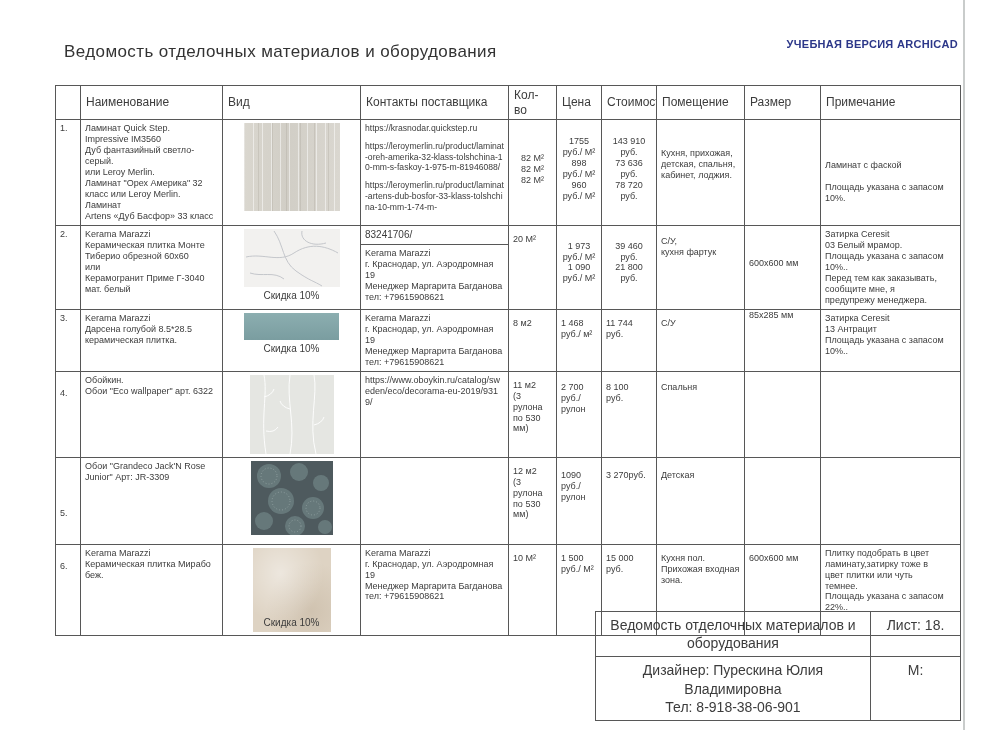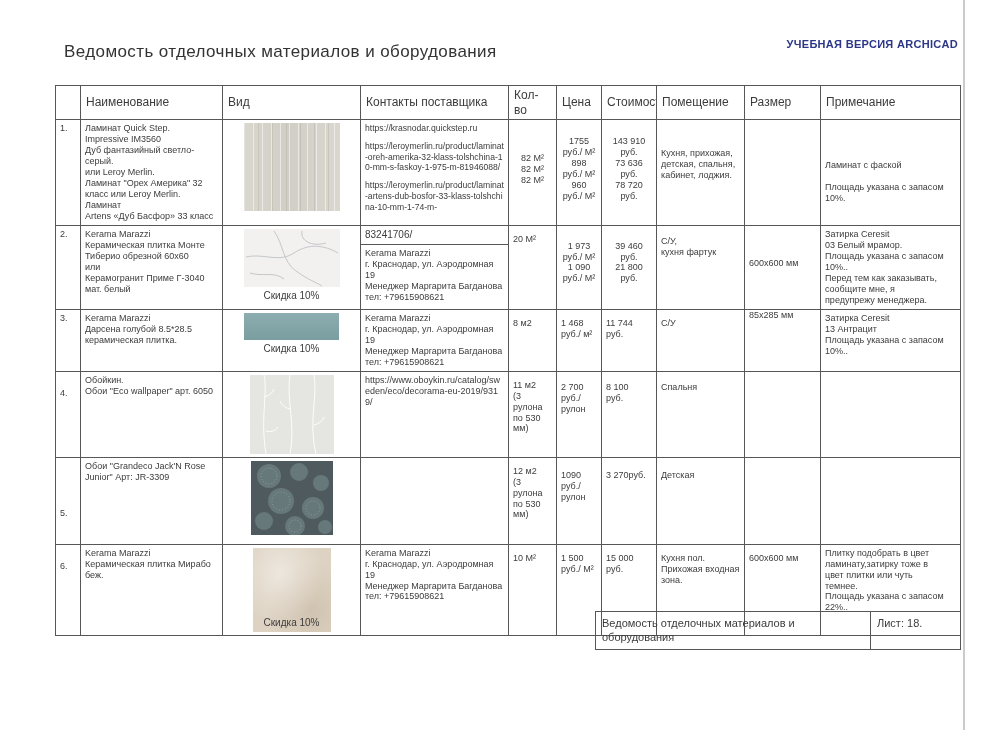--- a/index.html
+++ b/index.html
@@ -35,21 +35,21 @@
   .sw-teal{width:95px;height:27px;background:linear-gradient(180deg,#8caeb0 0%,#7a9da0 100%);}
   .sw-wpl{width:84px;height:79px;background:#e5e6e2;}
   .sw-wpd{width:82px;height:74px;background:#4e5a5e;}
   .sw-beige{width:78px;height:84px;background-color:#ded3c3;
     background-image:
       radial-gradient(ellipse at 35% 30%, rgba(255,255,255,.45), rgba(255,255,255,0) 60%),
       radial-gradient(ellipse at 75% 75%, rgba(166,146,120,.25), rgba(166,146,120,0) 55%);}
   .ovl{position:absolute;left:0;right:0;bottom:2px;font-size:10px;text-align:center;color:#3c3c3c;}
 
   table.tblock{position:absolute;left:595px;top:611px;width:365px;border-collapse:collapse;table-layout:fixed;}
-  table.tblock td{border:1px solid #575757;font-size:11px;padding:4px 6px;vertical-align:top;line-height:1.3;}
+  table.tblock td{border:1px solid #575757;font-size:14px;padding:4px 6px;vertical-align:top;line-height:1.3;text-align:center;}
 </style>
 </head>
 <body>
 
 <div class="page-title">Ведомость отделочных материалов и оборудования</div>
 <div class="watermark">УЧЕБНАЯ ВЕРСИЯ ARCHICAD</div>
 <div class="page-edge"></div>
 
 <table class="main">
   <colgroup>
@@ -214,21 +214,21 @@
     <td style="padding-top:0">85x285 мм</td>
     <td class="pre">Затирка Ceresit
 13 Антрацит
 Площадь указана с запасом
 10%..</td>
   </tr>
 
   <tr style="height:85px">
     <td class="num" style="padding-top:16px">4.</td>
     <td class="pre">Обойкин.
-Обои "Eco wallpaper" арт. 6050</td>
+Обои "Eco wallpaper" арт. 6322</td>
     <td class="viewcell">
       <span class="swatch sw-wpl">
         <svg width="84" height="79" viewBox="0 0 84 79">
           <g fill="none" stroke="#ffffff" stroke-width="1" opacity="0.9">
             <path d="M14 0 C 18 20, 10 42, 16 79"></path>
             <path d="M40 0 C 36 25, 46 50, 40 79"></path>
             <path d="M64 0 C 68 20, 58 48, 66 79"></path>
             <path d="M14 22 q 8 -2 10 -8"></path>
                 <path d="M40 34 q -8 -2 -10 -8"></path>
             <path d="M64 50 q 8 -2 10 -8"></path>
@@ -329,14 +329,19 @@
   <colgroup>
       <col style="width:275px">
       <col style="width:90px">
     </colgroup>
   <tbody>
       <tr style="height:33px">
     <td class="pre">Ведомость отделочных материалов и
 оборудования</td>
     <td>Лист: 18.</td>
   </tr>
+  <tr style="height:33px">
+    <td class="pre">Дизайнер: Пурескина Юлия Владимировна
+Тел: 8-918-38-06-901</td>
+    <td>М:</td>
+  </tr>
 </tbody>
   </table>
 
 </body></html>

